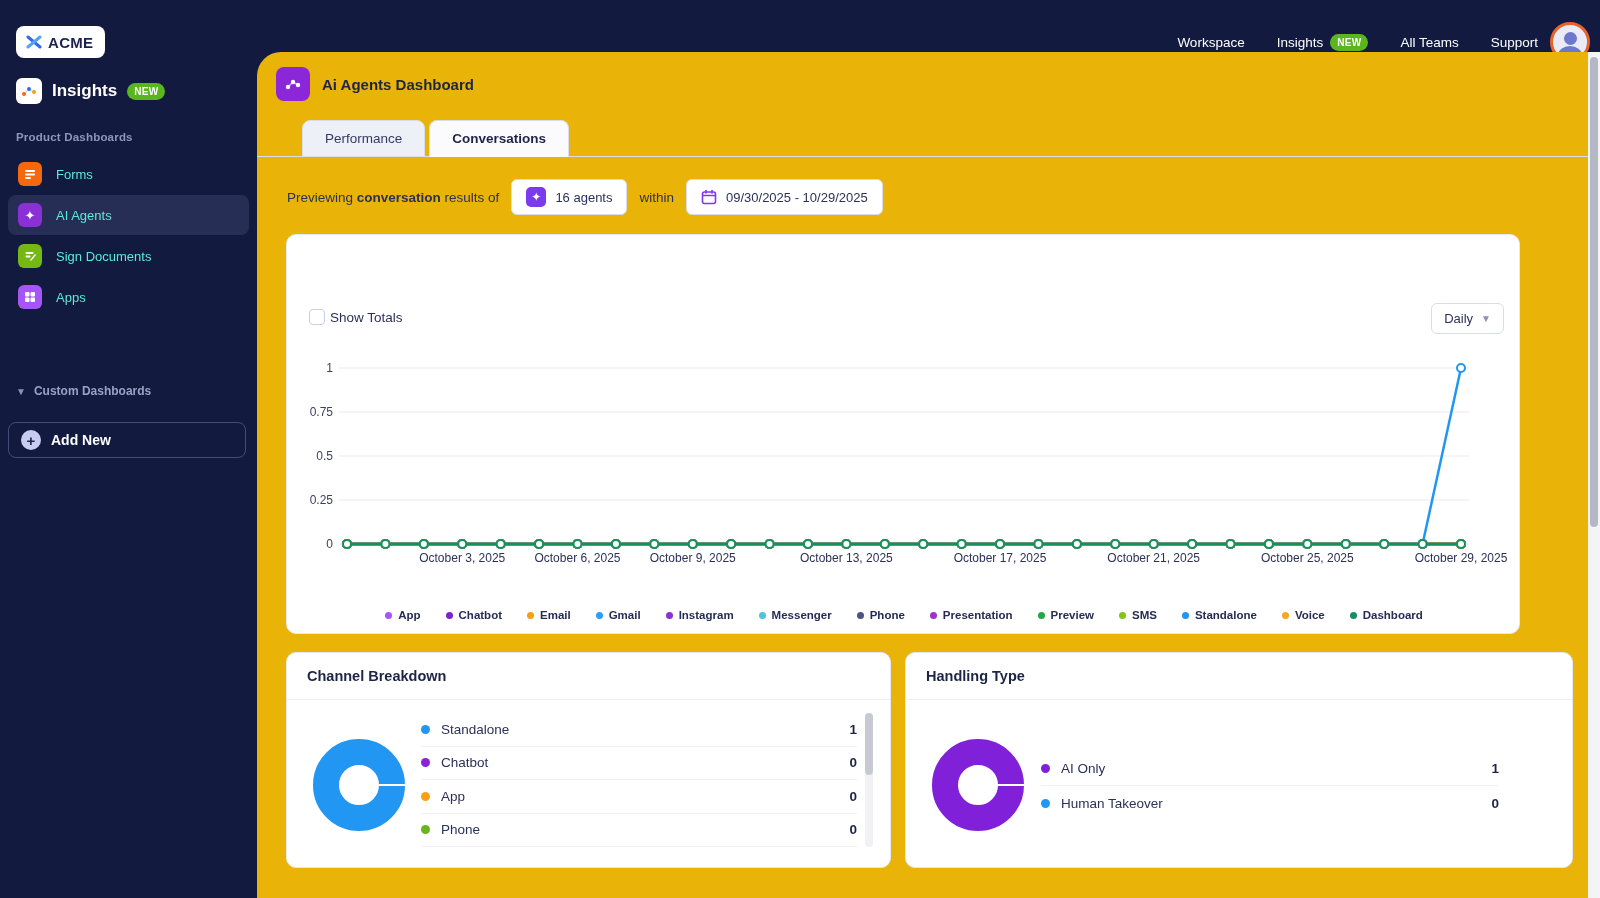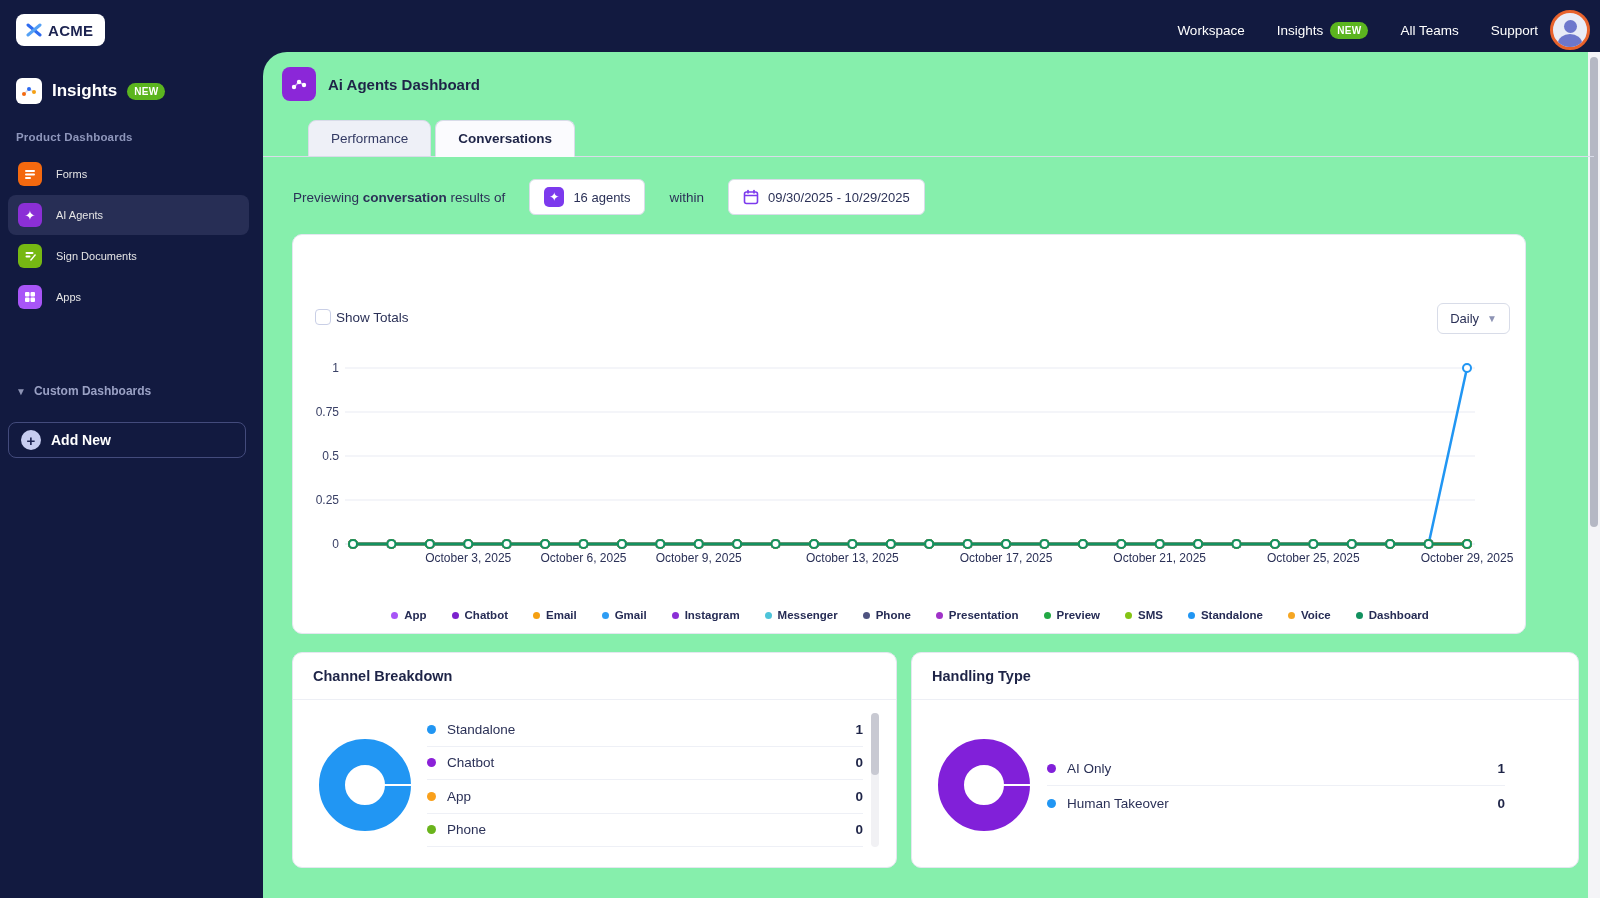--- a/index.html
+++ b/index.html
@@ -2,62 +2,62 @@
 <html><head>
 <meta charset="utf-8">
 <style>
   * { margin:0; padding:0; box-sizing:border-box; }
   html,body { width:1600px; height:898px; }
   body {
     position:relative; background:#121a40; overflow:hidden;
     font-family:"Liberation Sans", sans-serif; color:#252b54;
   }
   
-  .topbar { position:absolute; top:4px; left:0; width:1600px; height:52px; }
+  .topbar { position:absolute; top:16px; left:0; width:1600px; height:52px; }
   .logo-box { position:absolute; left:16px; top:10px; height:32px; background:#fff; border-radius:8px;
     display:flex; align-items:center; gap:6px; padding:0 12px 0 10px; }
   .logo-text { font-weight:bold; color:#1c2350; font-size:15px; letter-spacing:.3px; }
   .top-nav { position:absolute; right:62px; top:0; height:52px; display:flex; align-items:center; gap:32px; }
   .nav-item { color:#fff; font-size:13.5px; display:flex; align-items:center; gap:7px; cursor:pointer; white-space:nowrap; }
   .badge-new { background:#5bb51f; color:#fff; font-size:10px; font-weight:bold; padding:3px 7px; border-radius:9px; letter-spacing:.3px; }
   .avatar { position:absolute; right:10px; top:6px; width:40px; height:40px; border-radius:50%;
     border:3px solid #e8622c; background:#e9ecf7; overflow:hidden; }
   .avatar .head { position:absolute; left:50%; top:7px; width:13px; height:13px; margin-left:-6.5px; border-radius:50%; background:#6d77cc; }
   .avatar .shoulders { position:absolute; left:50%; top:21px; width:24px; height:18px; margin-left:-12px; border-radius:50% 50% 0 0; background:#6d77cc; }
 
   
   .sidebar { position:absolute; left:0; top:52px; width:257px; bottom:0; }
   .sb-title { position:absolute; left:16px; top:26px; display:flex; align-items:center; gap:10px; }
   .sb-title-label { color:#fff; font-size:17px; font-weight:bold; }
   .sb-icon-white { width:26px; height:26px; border-radius:6px; background:#fff; display:flex; align-items:center; justify-content:center; }
   .sb-section { position:absolute; left:16px; top:79px; color:#8e96bb; font-size:11.5px; font-weight:bold; letter-spacing:.2px; }
   .sb-items { position:absolute; left:0; top:102px; width:257px; }
   .sb-item { position:relative; height:40px; margin:0 8px 1px 8px; display:flex; align-items:center; gap:14px; padding-left:10px; border-radius:8px; cursor:pointer; }
   .sb-item.active { background:#272e55; }
-  .sb-item-label { color:#e5e5e5; font-size:11px; font-weight:500; }
+  .sb-item-label { color:#5eead4; font-size:13px; font-weight:500; }
   .sq-icon { width:24px; height:24px; border-radius:6px; display:flex; align-items:center; justify-content:center; flex:0 0 auto; }
   .sb-custom { position:absolute; left:16px; top:332px; display:flex; align-items:center; gap:8px; color:#9aa1c4; font-size:12px; font-weight:bold; cursor:pointer; }
   .add-new { position:absolute; left:8px; top:370px; width:238px; height:36px; border:1px solid #434b7c; border-radius:8px;
     display:flex; align-items:center; gap:10px; padding-left:12px; cursor:pointer; }
   .add-plus { width:20px; height:20px; border-radius:50%; background:#c7cdf0; color:#1c2350; font-weight:bold; font-size:15px;
     display:flex; align-items:center; justify-content:center; line-height:1; }
   .add-label { color:#fff; font-size:14px; font-weight:bold; }
 
   
-  .main { position:absolute; left:263px; top:52px; width:1331px; bottom:0; background:#86efac; border-top-left-radius:24px; overflow:hidden;text-align:right; }
+  .main { position:absolute; left:257px; top:52px; width:1331px; bottom:0; background:#eab308; border-top-left-radius:24px; overflow:hidden;text-align:right; }
   .page-head { position:absolute; left:19px; top:15px; display:flex; align-items:center; gap:12px; }
   .dash-icon { width:34px; height:34px; border-radius:8px; background:#8b27d8; display:flex; align-items:center; justify-content:center; }
   .page-title { font-size:15px; font-weight:bold; color:#1e2447; }
   .tabs { position:absolute; left:15px; top:68px; display:flex; gap:4px; z-index:2;padding-left:30px; }
   .tab { height:37px; padding:0 22px; display:flex; align-items:center; font-size:13.5px; color:#333a63;
     border:1px solid #d9dce9; border-radius:8px 8px 0 0; background:#eef0f7; cursor:pointer; }
   .tab.active { background:#fbfbfe; font-weight:bold; color:#1e2447; border-bottom-color:#fbfbfe; }
   .tab-divider { position:absolute; left:0; top:104px; width:1331px; height:1px; background:#d9dce9; z-index:1; }
 
-  .filter-row { position:absolute; left:30px; top:127px; height:36px; display:flex; align-items:center; gap:24px; font-size:13.5px; color:#2b3157; }
+  .filter-row { position:absolute; left:30px; top:127px; height:36px; display:flex; align-items:center; gap:12px; font-size:13.5px; color:#2b3157; }
   .chip-btn { height:36px; background:#fff; border:1px solid #d8dce8; border-radius:6px; display:flex; align-items:center; gap:9px; padding:0 14px; cursor:pointer; font-size:13px; color:#2b3157; }
   .spark-sq { width:20px; height:20px; border-radius:5px; background:#7c3aed; color:#fff; font-size:12px; display:flex; align-items:center; justify-content:center; }
 
   .card { position:absolute; background:#fff; border:1px solid #e4e7f0; border-radius:10px; }
   .card-head { height:47px; display:flex; align-items:center; padding-left:20px; border-bottom:1px solid #edeff5; }
   .card-title { font-size:14.5px; font-weight:bold; color:#1e2447; }
 
   
   #trends-card { left:29px; top:182px; width:1234px; height:400px; }
   .show-totals { position:absolute; left:22px; top:74px; display:flex; align-items:center; gap:5px; font-size:13.5px; color:#2b3157; }

